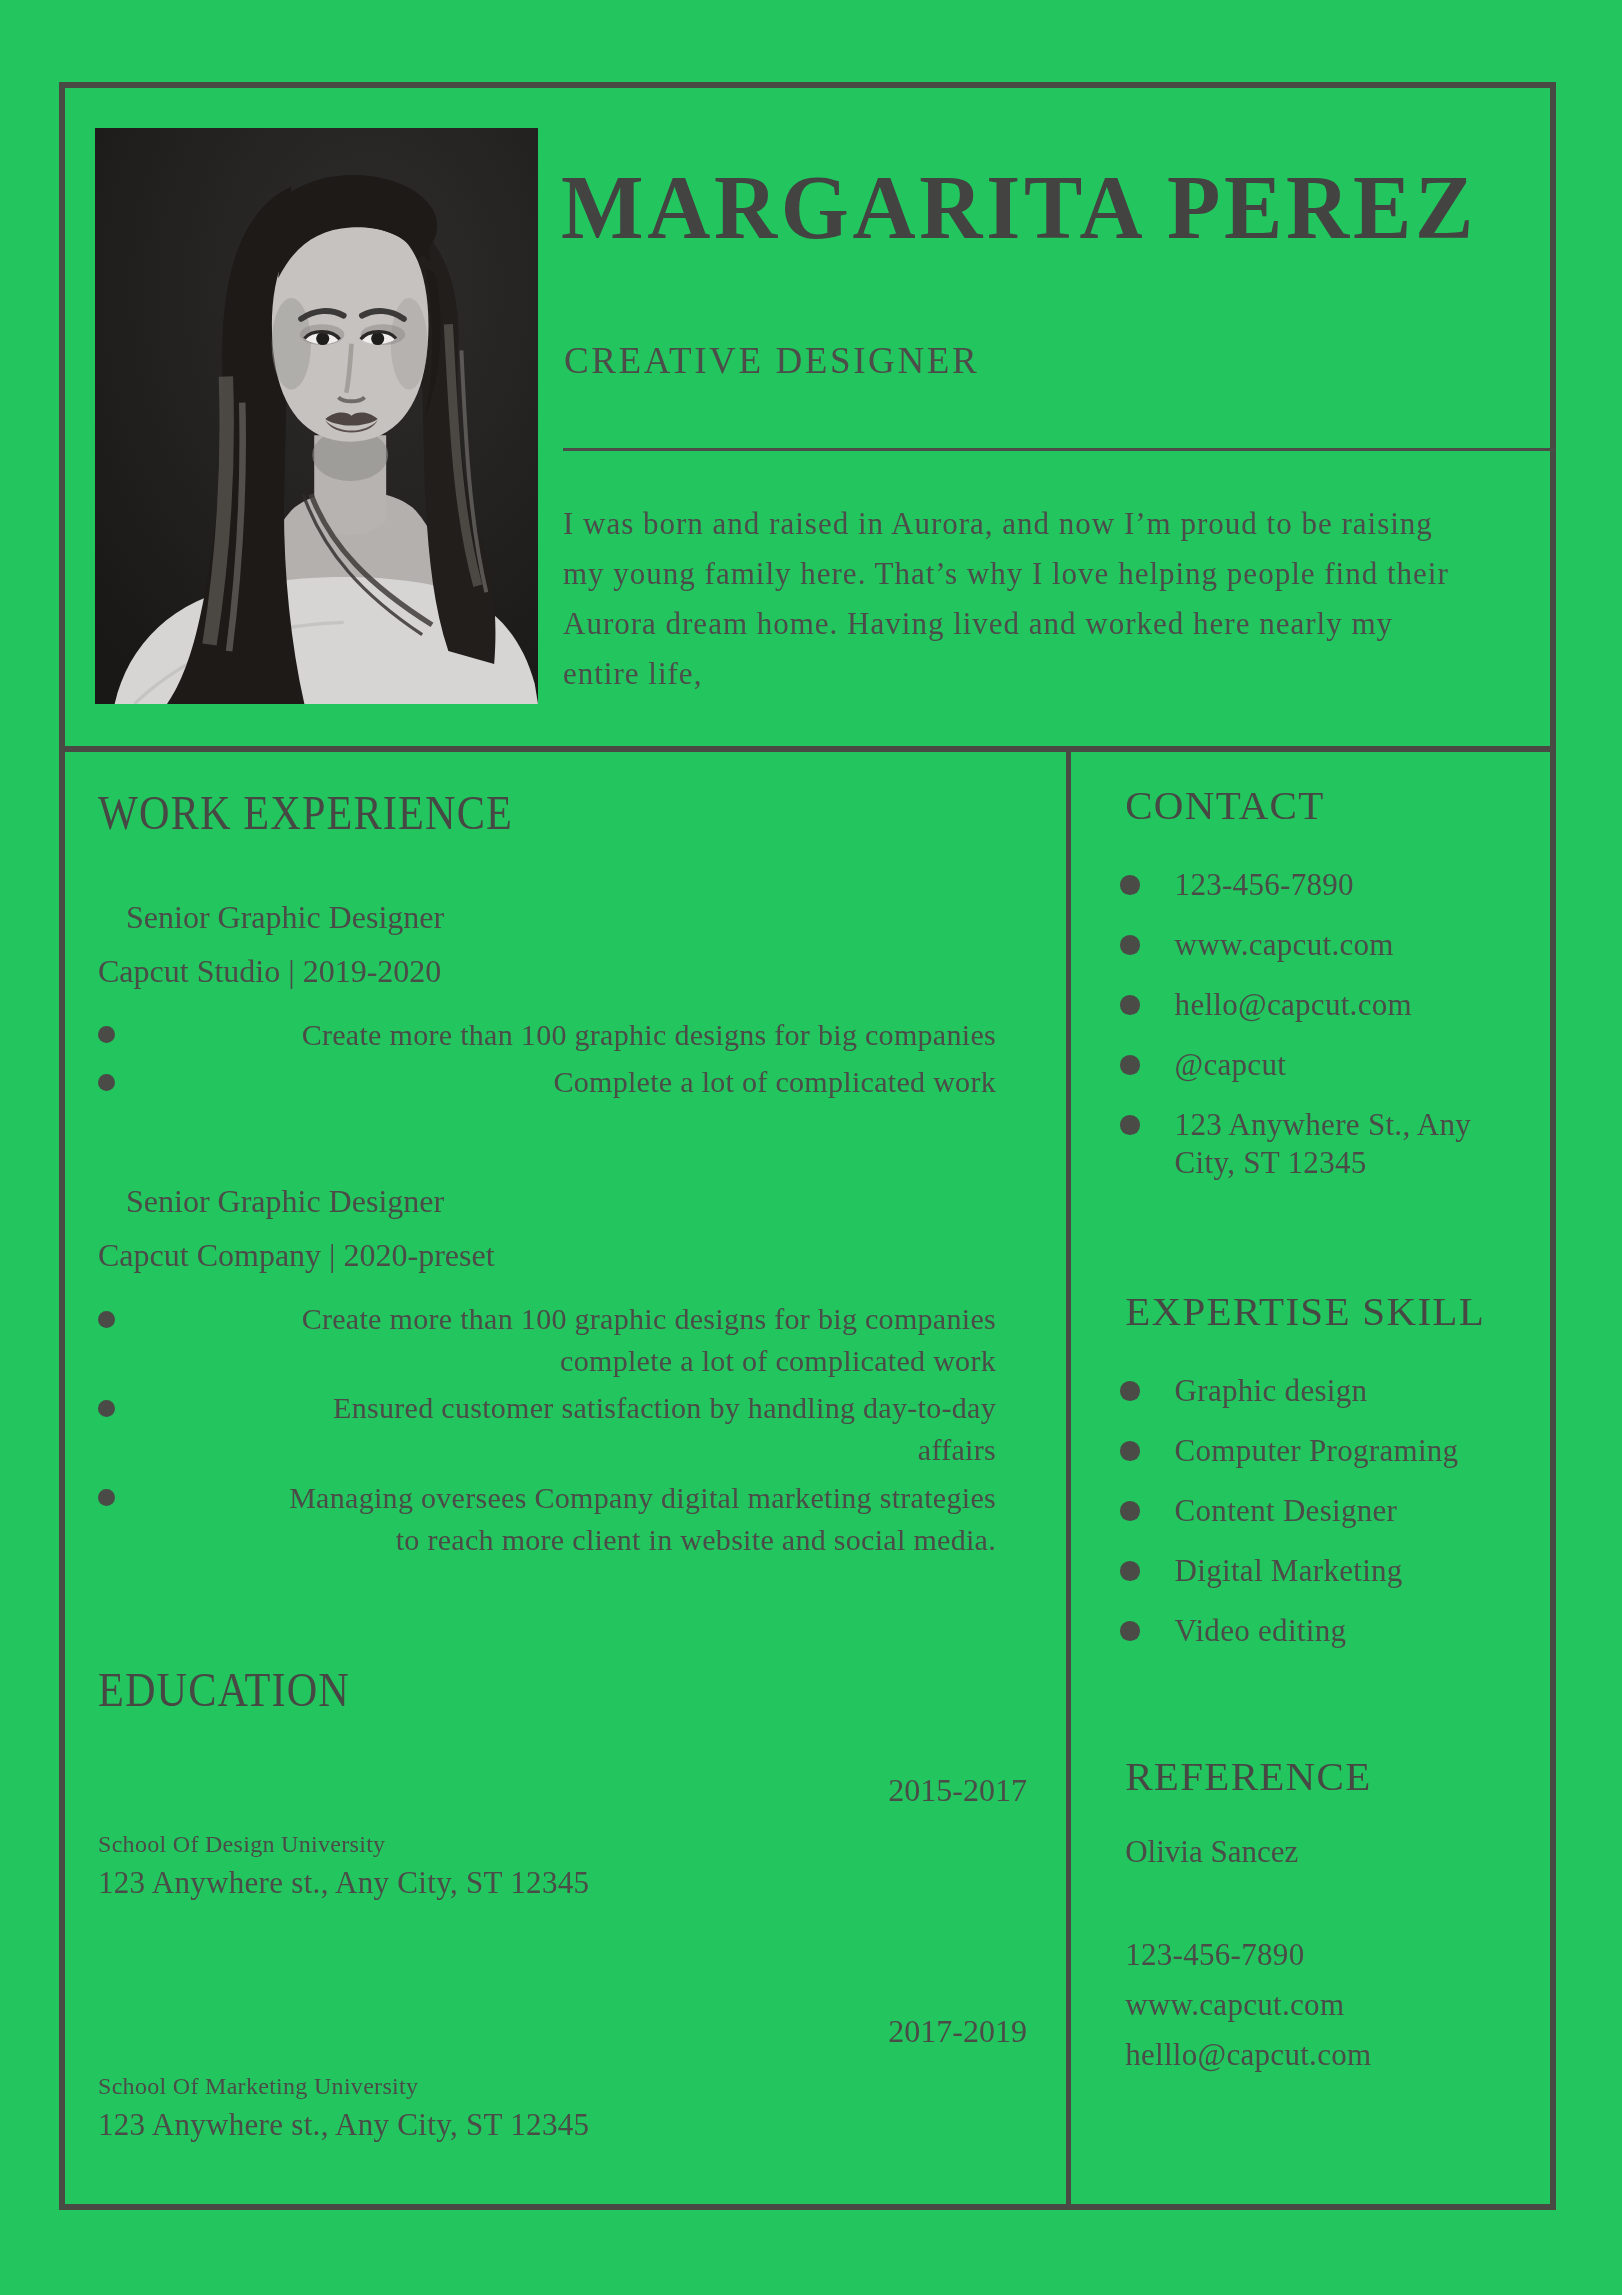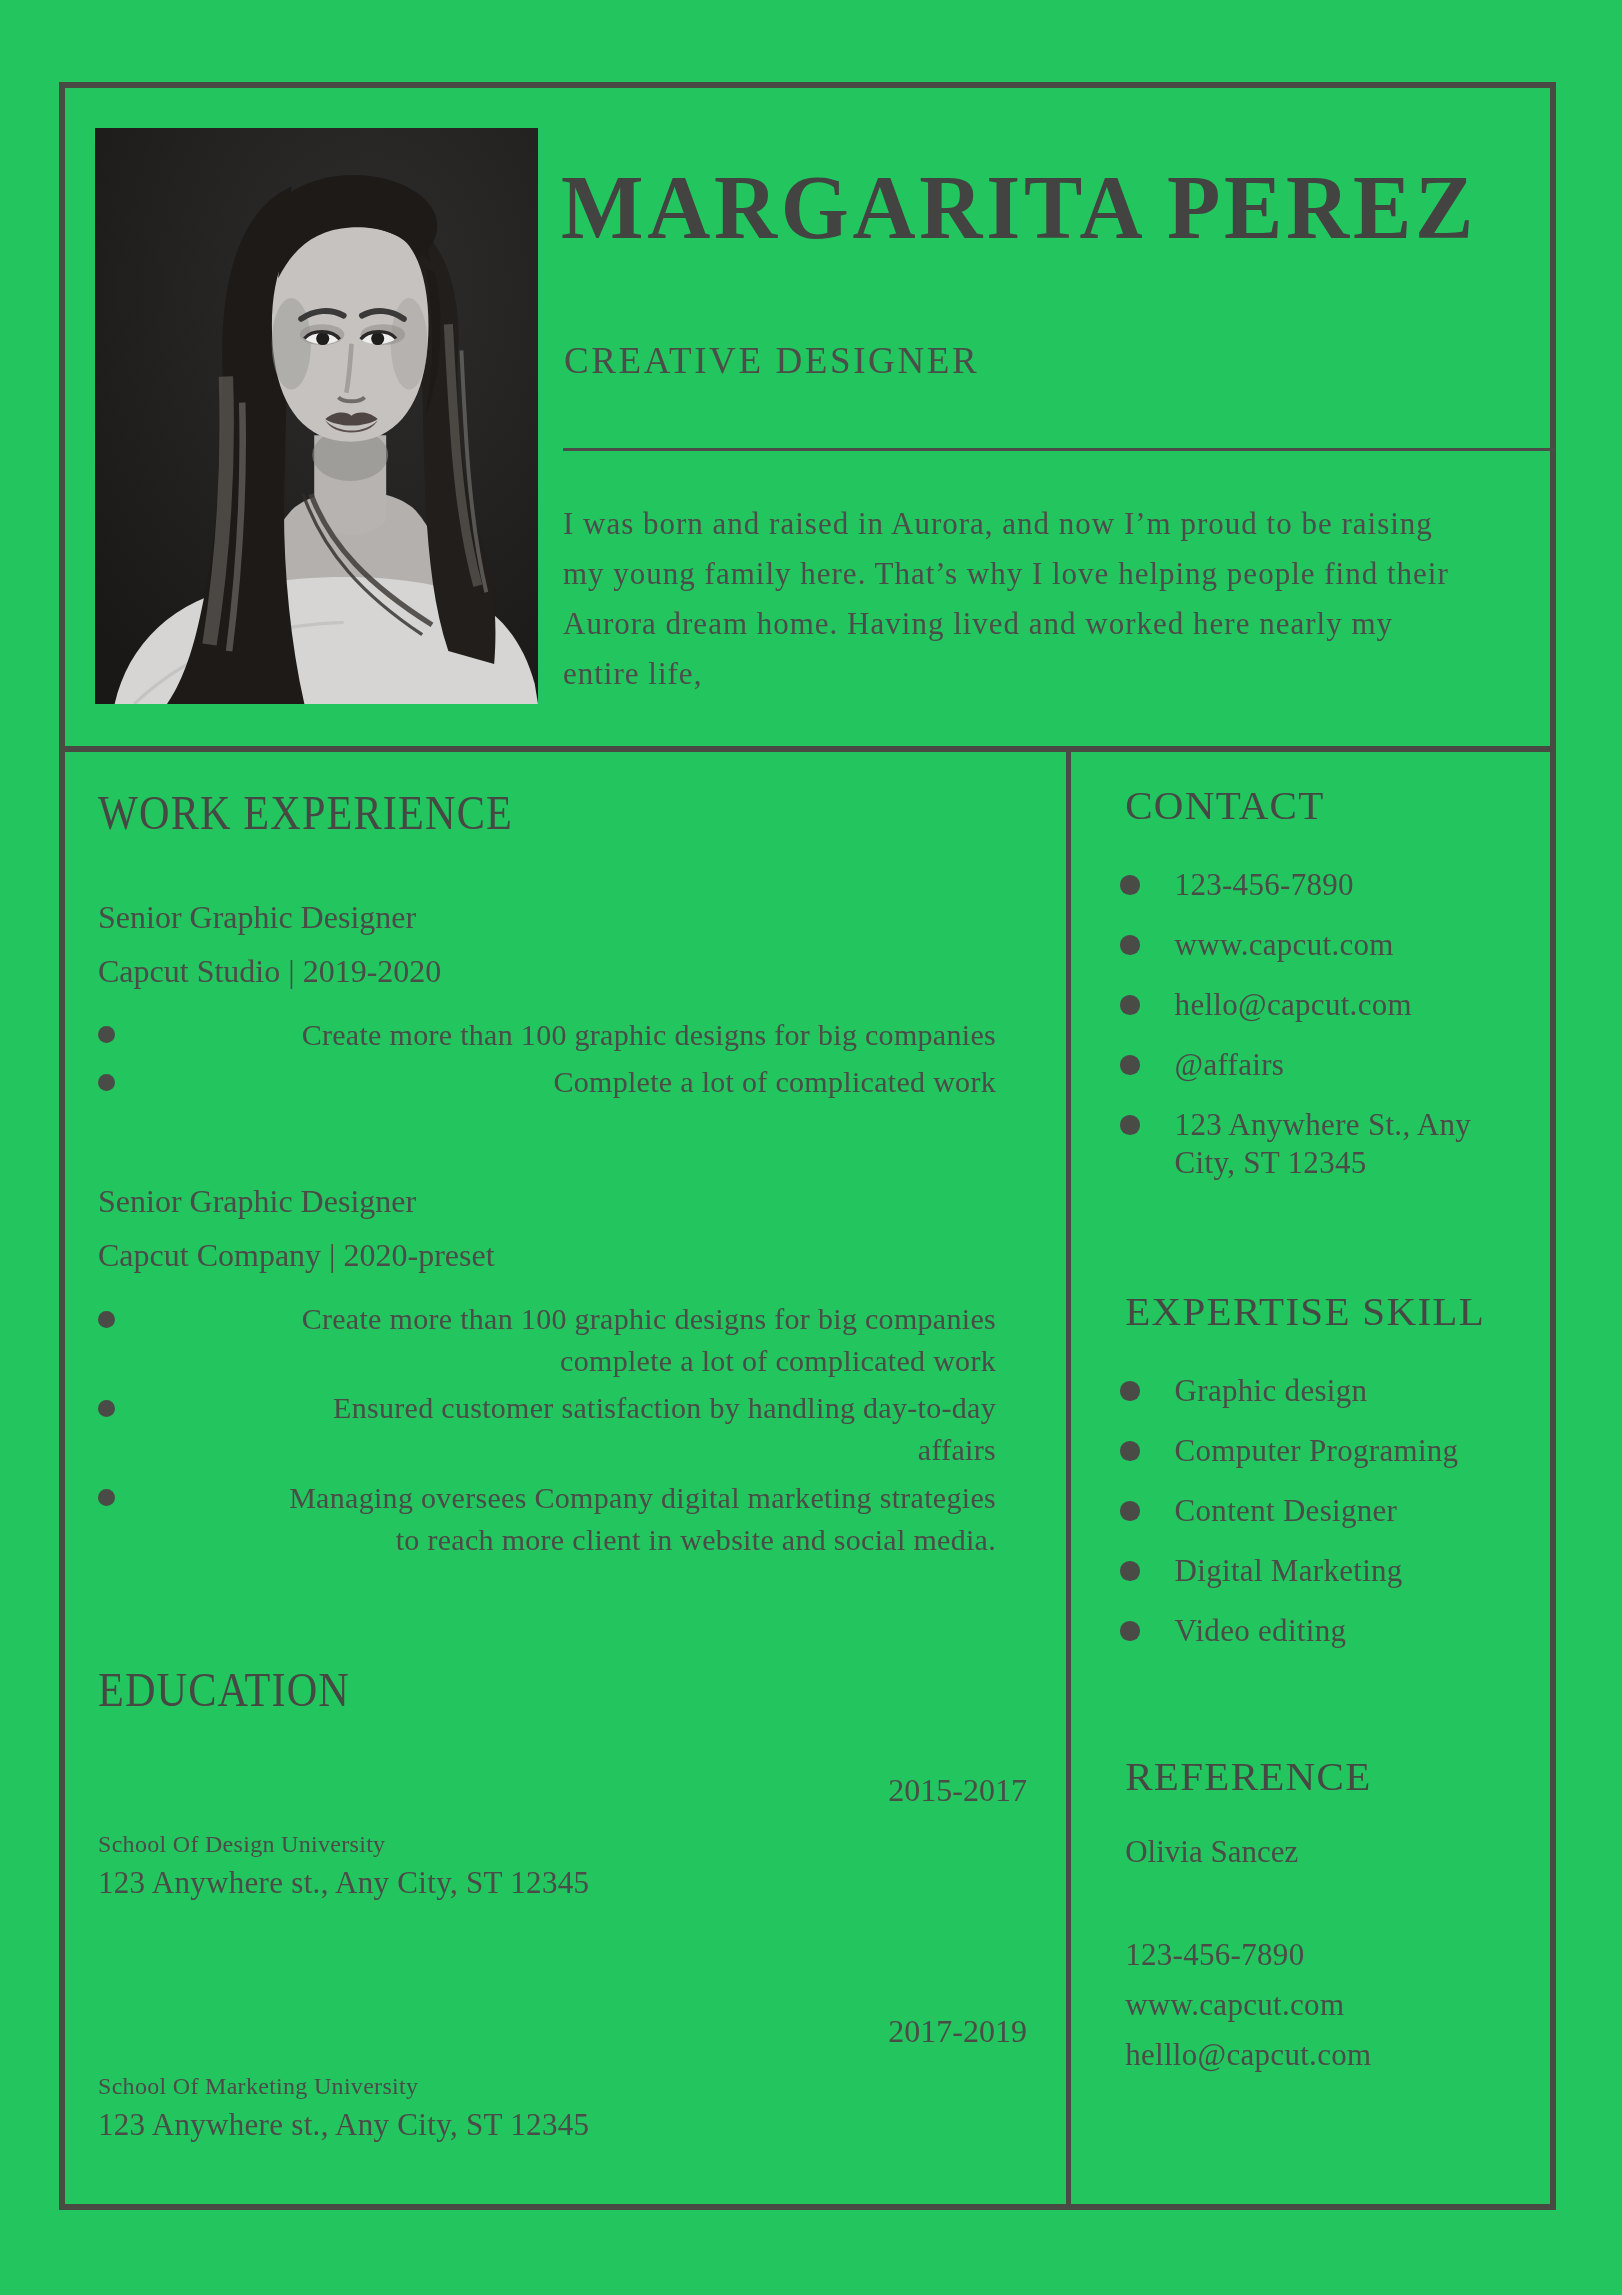--- a/index.html
+++ b/index.html
@@ -29,21 +29,21 @@
 
   .left  { position:absolute; left:98px; top:789px; width:929px; }
   .right { position:absolute; left:1120px; top:784px; width:424px; }
 
   .left h2 { margin:0; font-size:48px; font-weight:normal; letter-spacing:1.3px;
              line-height:1.02; color:#474744; white-space:nowrap;
              transform:scaleX(.88); transform-origin:left top; }
   .right h2 { margin:0; font-size:41px; font-weight:normal; letter-spacing:1.3px;
               line-height:1.05; color:#474744; padding-left:5.2px; white-space:nowrap; }
 
-  .role    { margin-top:60px;  font-size:32px; line-height:1.2; }
+  .role    { margin-top:60px;  font-size:32px; line-height:1.2;margin-left:28px; }
   .role.r2 { margin-top:79px; }
   .company { margin-top:15.7px;  font-size:32px; line-height:1.2; }
 
   .blist { margin-top:23.6px; }
   .bli   { display:flex; margin-bottom:5.2px; font-size:30px; line-height:42px; }
   .bli .dot { flex:none; width:17px; height:17px; border-radius:50%; background:#4a4a47; margin-top:12.4px; }
   .bli .txt { margin-left:37px; width:844px; letter-spacing:0.3px; white-space:pre-line;text-align:right; }
 
   h2.edu { margin-top:105px; }
   .years  { margin-top:56px; font-size:32px; line-height:1.2;text-align:right; }
@@ -197,21 +197,21 @@
       <div class="cli">
         <span class="dot"></span>
         <span class="txt">www.capcut.com</span>
       </div>
       <div class="cli">
         <span class="dot"></span>
         <span class="txt">hello@capcut.com</span>
       </div>
       <div class="cli">
         <span class="dot"></span>
-        <span class="txt">@affairs</span>
+        <span class="txt">@capcut</span>
       </div>
       <div class="cli">
         <span class="dot"></span>
         <span class="txt">123 Anywhere St., Any
 City, ST 12345</span>
       </div>
     </div>
 
     <h2 class="skills">EXPERTISE SKILL</h2>
     <div class="clist">

